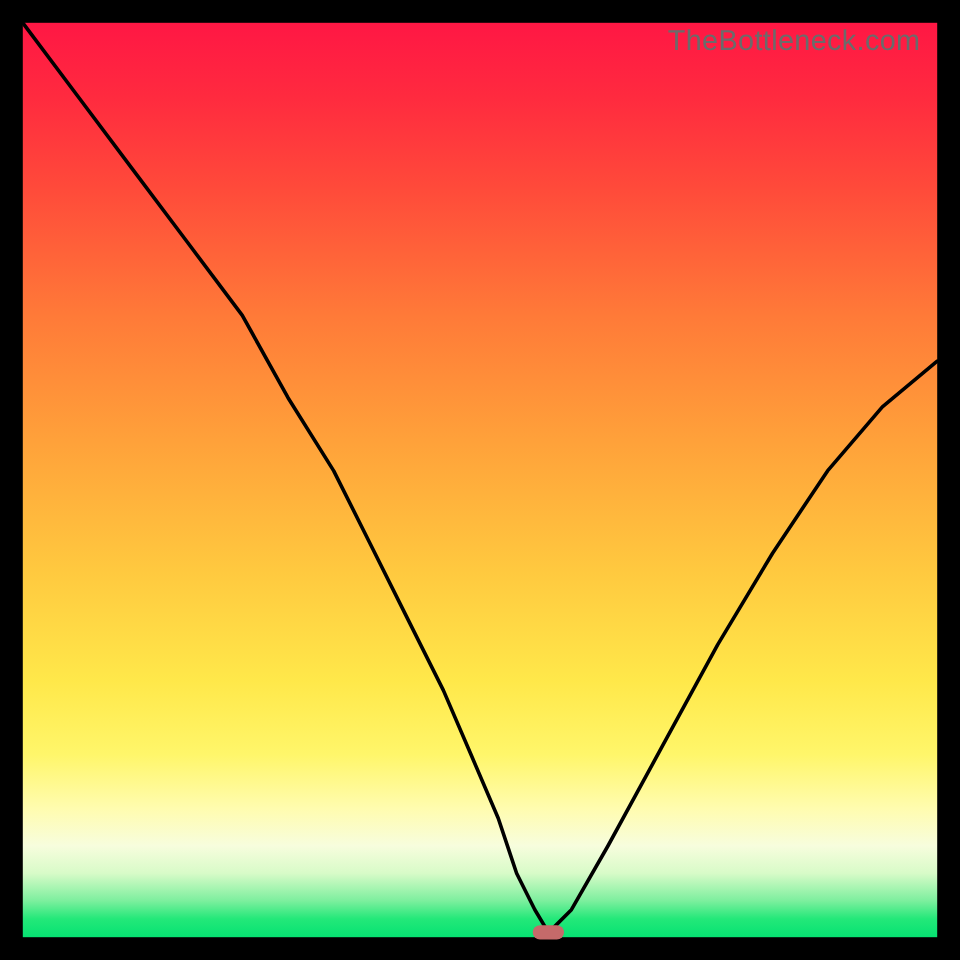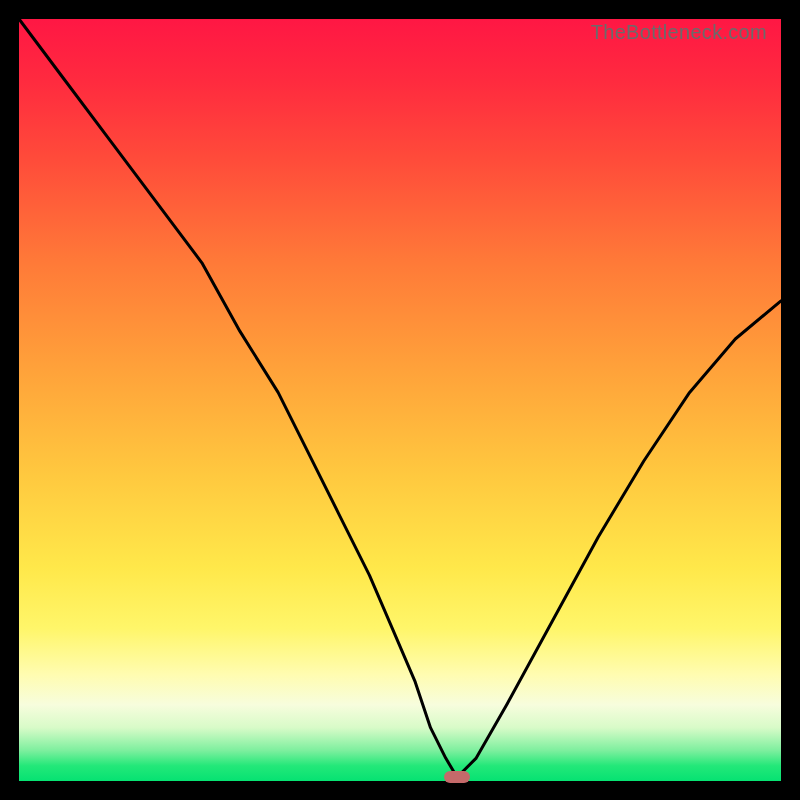--- a/index.html
+++ b/index.html
@@ -40,21 +40,21 @@
       #7def9e 96%,
       #23e879 98%,
       #06e272 100%
     );
   }
   .watermark {
     position: absolute;
     top: 2px;
     right: 14px;
     color: #6b6b6b;
-    font-size: 20px;
+    font-size: 24px;
     font-weight: 500;
     letter-spacing: 0.3px;
     user-select: none;
   }
   svg.curve {
     position: absolute;
     left: 0;
     top: 0;
     width: 762px;
     height: 762px;

